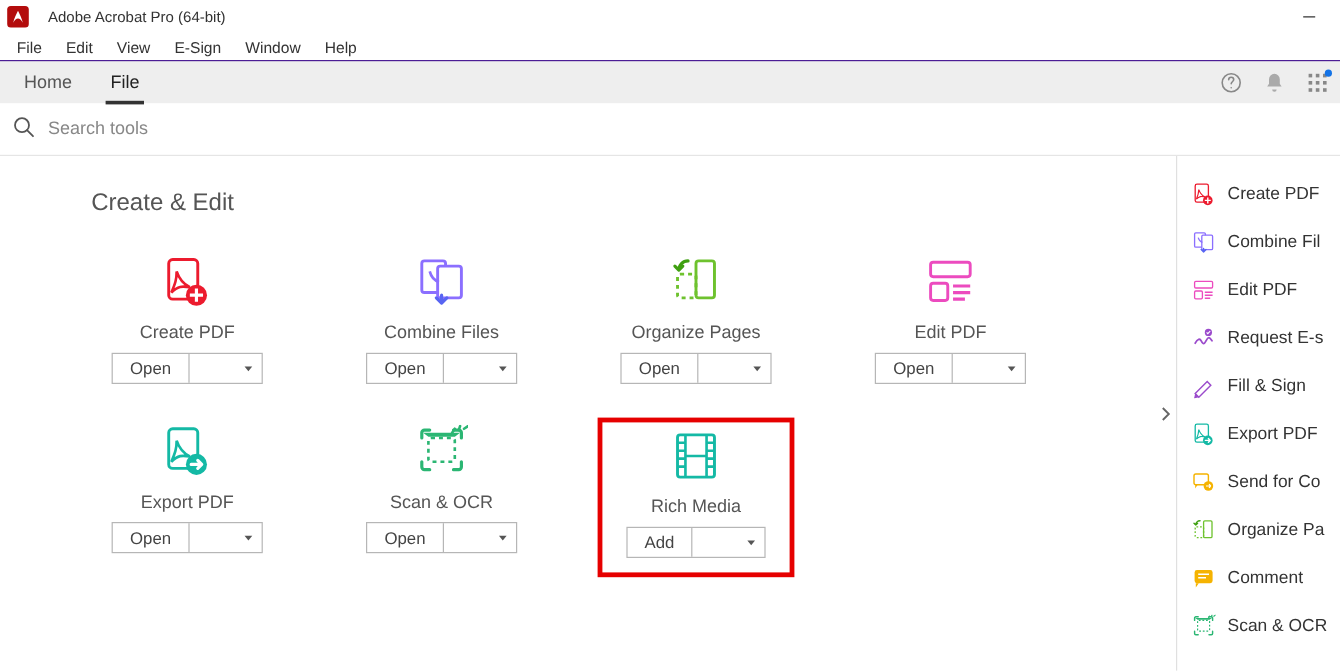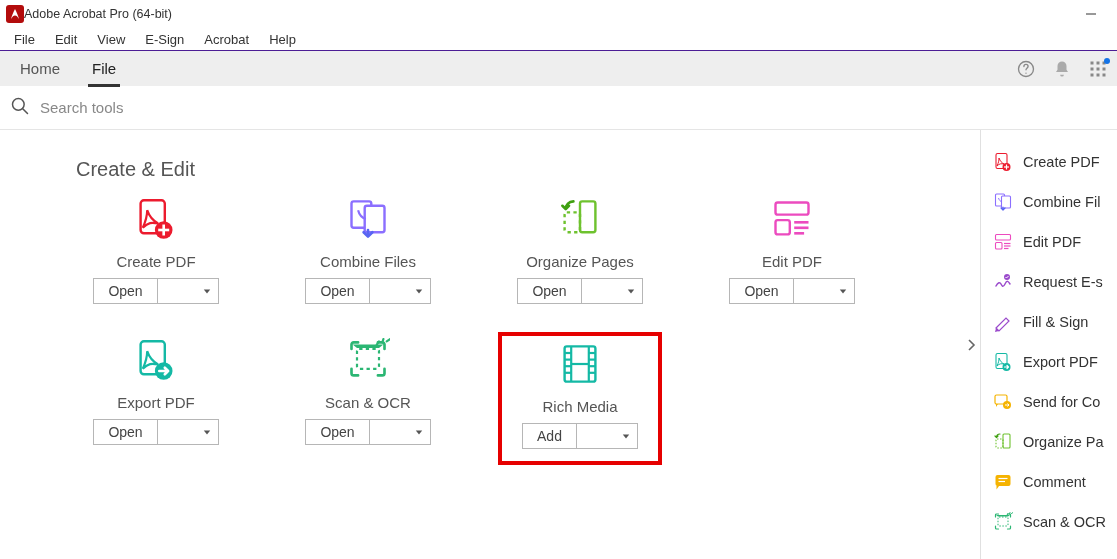--- a/index.html
+++ b/index.html
@@ -1,19 +1,19 @@
 <!DOCTYPE html>
 <html><head>
 <meta charset="utf-8">
 <style>
   * { box-sizing: border-box; }
   html, body { margin:0; padding:0; font-family: "Segoe UI", Arial, sans-serif; font-size:14px; color:#333; background:#fff; overflow:hidden; }
   .window { width:1117px; height:559px; display:flex; flex-direction:column; background:#fff; }
   .titlebar { height:28px; display:flex; align-items:center; padding:0 6px; background:#fff; justify-content:space-between; }
-  .titlebar-left { display:flex; align-items:center; gap:0; }
+  .titlebar-left { display:flex; align-items:center; gap:16px; }
   .app-icon { width:18px; height:18px; background:#b30c0c; border-radius:3px; display:flex; align-items:center; justify-content:center; }
   .app-icon svg { width:12px; height:12px; }
   .title-text { font-size:12.5px; color:#333; }
   .win-controls { display:flex; gap:2px; }
   .win-btn { width:40px; height:22px; display:flex; align-items:center; justify-content:center; cursor:default; }
   .menubar { height:22px; display:flex; align-items:center; padding:0 6px; gap:4px; background:#fff; }
   .menu-item { padding:2px 8px; font-size:13px; color:#333; cursor:default; }
   .tabbar { height:36px; background:#eee; display:flex; align-items:stretch; justify-content:space-between; padding:0 8px 0 10px; border-top:1px solid #4c1d95; }
   .tabbar-left { display:flex; align-items:stretch; gap:12px; }
   .tab { display:flex; align-items:center; padding:0 10px; font-size:15px; color:#555; cursor:default; position:relative; }
@@ -26,21 +26,21 @@
   .search-input { border:none; outline:none; font-size:15px; flex:1; color:#333; }
   .search-input::placeholder { color:#888; }
 
   .body-row { flex:1; display:flex; min-height:0; }
   .main-panel { flex:1; position:relative; overflow:hidden; }
   .main-scroll { position:absolute; inset:0; overflow-y:scroll; padding:28px 0 40px 76px; }
   
   .main-scroll::-webkit-scrollbar { width:22px; }
   .main-scroll::-webkit-scrollbar-track { background:transparent; }
   .main-scroll::-webkit-scrollbar-thumb { background:#c6c6c6; border:6px solid #fff; border-radius:10px; }
-  .section-title { font-size:20px; color:#555; margin:0 0 12px 0; font-weight:400; }
+  .section-title { font-size:20px; color:#555; margin:0 0 28px 0; font-weight:400; }
   .grid { display:flex; flex-wrap:wrap; gap:26px 52px; max-width:880px; }
   .tool-card { width:160px; display:flex; flex-direction:column; align-items:center; gap:8px; padding:4px; }
   .tool-card.highlight { outline:4px solid #e60000; outline-offset:-2px; padding:8px 4px 14px 4px; }
   .tool-icon { width:44px; height:44px; display:flex; align-items:center; justify-content:center; }
   .tool-label { font-size:15px; color:#555; text-align:center; margin-top:4px; }
   .split-btn { display:flex; height:26px; border:1px solid #b6b6b6;gap:38px; }
   .split-main { padding:0 14px; display:flex; align-items:center; font-size:14px; color:#444; border-right:1px solid #b6b6b6; cursor:default; }
   .split-drop { width:22px; display:flex; align-items:center; justify-content:center; cursor:default; }
 
   .side-panel { width:137px; min-width:137px; border-left:1px solid #e0e0e0; padding:12px 0 0 8px; display:flex; flex-direction:column; gap:0; overflow:hidden; }
@@ -70,21 +70,21 @@
           </svg>
       </div>
     </div>
   </div>
 
   <div class="menubar">
     <span class="menu-item">File</span>
     <span class="menu-item">Edit</span>
     <span class="menu-item">View</span>
     <span class="menu-item">E-Sign</span>
-    <span class="menu-item">Acrobat</span>
+    <span class="menu-item">Window</span>
     <span class="menu-item">Help</span>
   </div>
 
   <div class="tabbar">
     <div class="tabbar-left">
       <div class="tab">Home</div>
       <div class="tab active">File</div>
     </div>
     <div class="tabbar-right">
       <div class="icon-btn">

